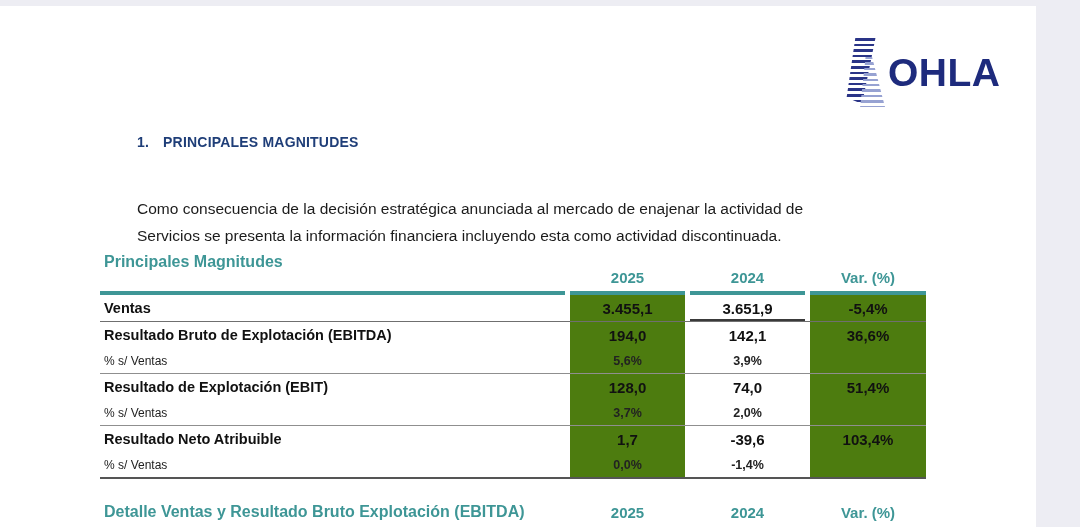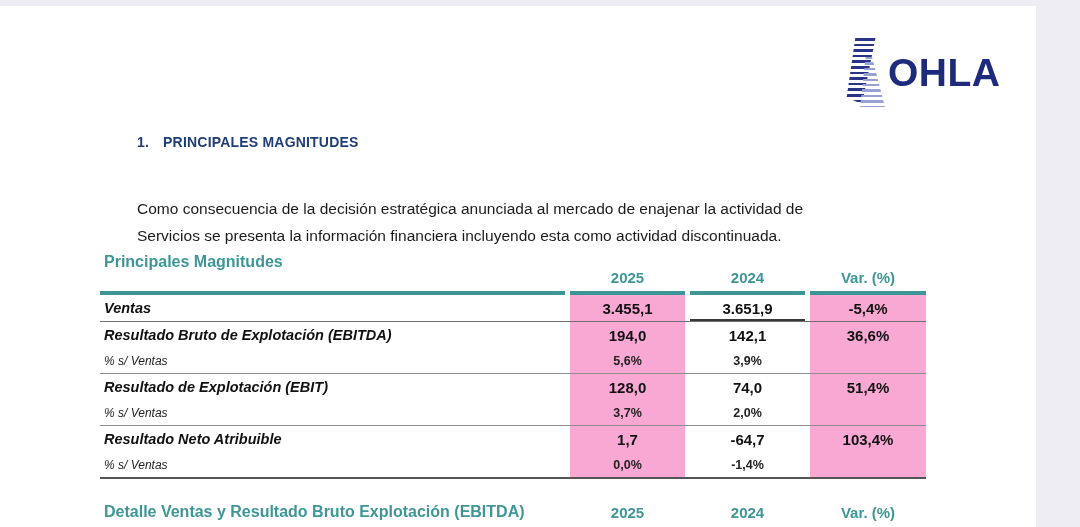--- a/index.html
+++ b/index.html
@@ -49,23 +49,23 @@
     align-self:start;padding:3px 0 0 4px;
     font-size:16px;font-weight:bold;color:#3E9696;
   }
   .thead .year{
     align-self:end;text-align:center;padding-bottom:5px;
     font-size:15px;font-weight:bold;color:#3E9696;
   }
   .tealbar div{height:4px;background:#3E9696;}
   .tealbar div.gapcell{background:transparent;}
   .trow .c{display:flex;align-items:center;}
-  .trow .label{padding-left:4px;font-style:italic;}
+  .trow .label{padding-left:4px;}
   .trow .num{justify-content:center;font-weight:bold;}
-  .shade{background:#f9a8d4;}
+  .shade{background:#4d7c0f;}
   .row-main{height:26px;}
   .row-main .label{font-size:14.5px;font-weight:bold;color:#111;}
   .row-main .num{font-size:15px;font-weight:bold;color:#111;}
   .row-sub{height:25px;}
   .row-sub .label{font-size:12px;color:#222;}
   .row-sub .num{font-size:12.5px;color:#222;}
   .b-ventas{border-bottom:1px solid #6F6F6F;}
   .b-ventas .v24-strong{box-shadow:inset 0 -2px 0 #3A3A3A;}
   .b-group{border-bottom:1px solid #8F8F8F;}
   .b-last{border-bottom:2px solid #555555;}
@@ -172,21 +172,21 @@
       <div class="c num">2,0%</div>
       <div class="c"></div>
       <div class="c num shade"></div>
     </div>
 
     <div class="grid trow row-main">
       <div class="c label">Resultado Neto Atribuible</div>
       <div class="c"></div>
       <div class="c num shade">1,7</div>
       <div class="c"></div>
-      <div class="c num">-64,7</div>
+      <div class="c num">-39,6</div>
       <div class="c"></div>
       <div class="c num shade">103,4%</div>
     </div>
 
     <div class="grid trow row-sub b-last">
       <div class="c label">% s/ Ventas</div>
       <div class="c"></div>
       <div class="c num shade">0,0%</div>
       <div class="c"></div>
       <div class="c num">-1,4%</div>

